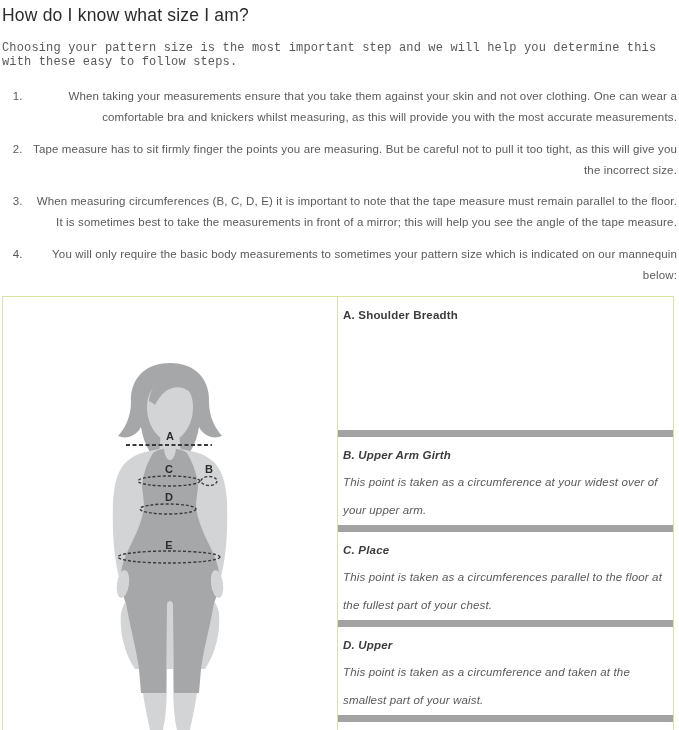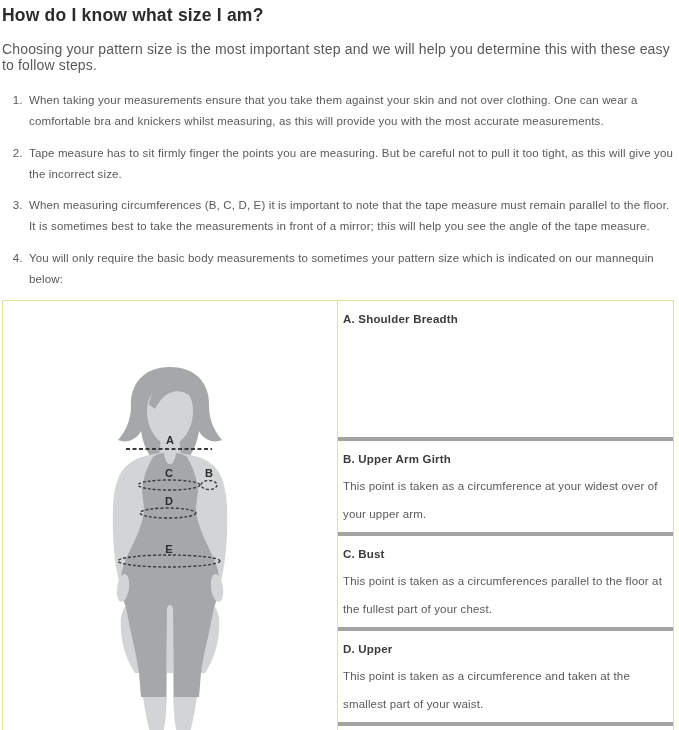--- a/index.html
+++ b/index.html
@@ -4,44 +4,44 @@
 <style>
   html,body { margin:0; padding:0; background:#ffffff; }
   body {
     width:679px; height:730px; overflow:hidden;
     font-family:"Liberation Sans", sans-serif;
     -webkit-font-smoothing:antialiased;
   }
   .page { padding:2px 2px 0 2px; }
 
   h1.title {
-    font-size:17.5px; font-weight:bold; color:#2b2b2b;
+    font-size:17.5px; font-weight:normal; color:#2b2b2b;
     margin:3px 0 15px 0; letter-spacing:.2px;
   }
   p.intro {
-    font-size:14px; color:#58595b; margin:0 0 17px 0; letter-spacing:.15px;
+    font-size:12px; color:#58595b; margin:0 0 17px 0; letter-spacing:.15px;font-family:Liberation Mono, monospace;
   }
   ol.steps {
     margin:0 0 6px 0; padding:0 0 0 24px;
-    font-size:11.5px; color:#58595b; letter-spacing:.15px;
+    font-size:11.5px; color:#58595b; letter-spacing:.15px;text-align:right;
   }
   ol.steps li { margin-bottom:10px; line-height:1.85; padding-left:3px; }
 
   .panel {
     display:flex; border:1px solid #dce2a2; height:522px; box-sizing:content-box;
     margin-right:3px;
   }
   .figure-cell {
     width:334px; flex:0 0 334px; border-right:1px solid #dce2a2; position:relative;
   }
   .figure-cell svg { position:absolute; left:0; top:0; }
   .info-cell { flex:1; display:flex; flex-direction:column; min-width:0; }
-  .info-row { border-bottom:4px solid #a3a3a3; padding:8px 10px 0 5px; box-sizing:border-box; }
+  .info-row { border-bottom:7px solid #a3a3a3; padding:8px 10px 0 5px; box-sizing:border-box; }
   .info-row.row-a { flex:0 0 140px; }
-  .info-row.row-b, .info-row.row-c, .info-row.row-d { flex:0 0 95px; }
+  .info-row.row-b, .info-row.row-c, .info-row.row-d { flex:0 0 95px;font-style:italic; }
   .info-row.row-e { flex:1 1 auto; border-bottom:none; }
   .info-row h3 {
     font-size:11.5px; font-weight:bold; color:#3c3c3c; margin:4px 0 0 0; letter-spacing:.2px;
   }
   .info-row p.desc {
     font-size:11.5px; color:#58595b; line-height:28px; margin:7px 0 0 0; letter-spacing:.15px;
   }
   .mark-label { font:bold 11px "Liberation Sans", sans-serif; fill:#2c2c2c; }
 </style>
 </head>
@@ -143,21 +143,21 @@
       <div class="info-row row-a">
         <h3>A. Shoulder Breadth</h3>
       </div>
 
       <div class="info-row row-b">
         <h3>B. Upper Arm Girth</h3>
         <p class="desc">This point is taken as a circumference at your widest over of your upper arm.</p>
       </div>
 
       <div class="info-row row-c">
-        <h3>C. Bust</h3>
+        <h3>C. Place</h3>
         <p class="desc">This point is taken as a circumferences parallel to the floor at the fullest part of your chest.</p>
       </div>
 
       <div class="info-row row-d">
         <h3>D. Upper</h3>
         <p class="desc">This point is taken as a circumference and taken at the smallest part of your waist.</p>
       </div>
 
       <div class="info-row row-e">
         <h3>E. Hip</h3>

